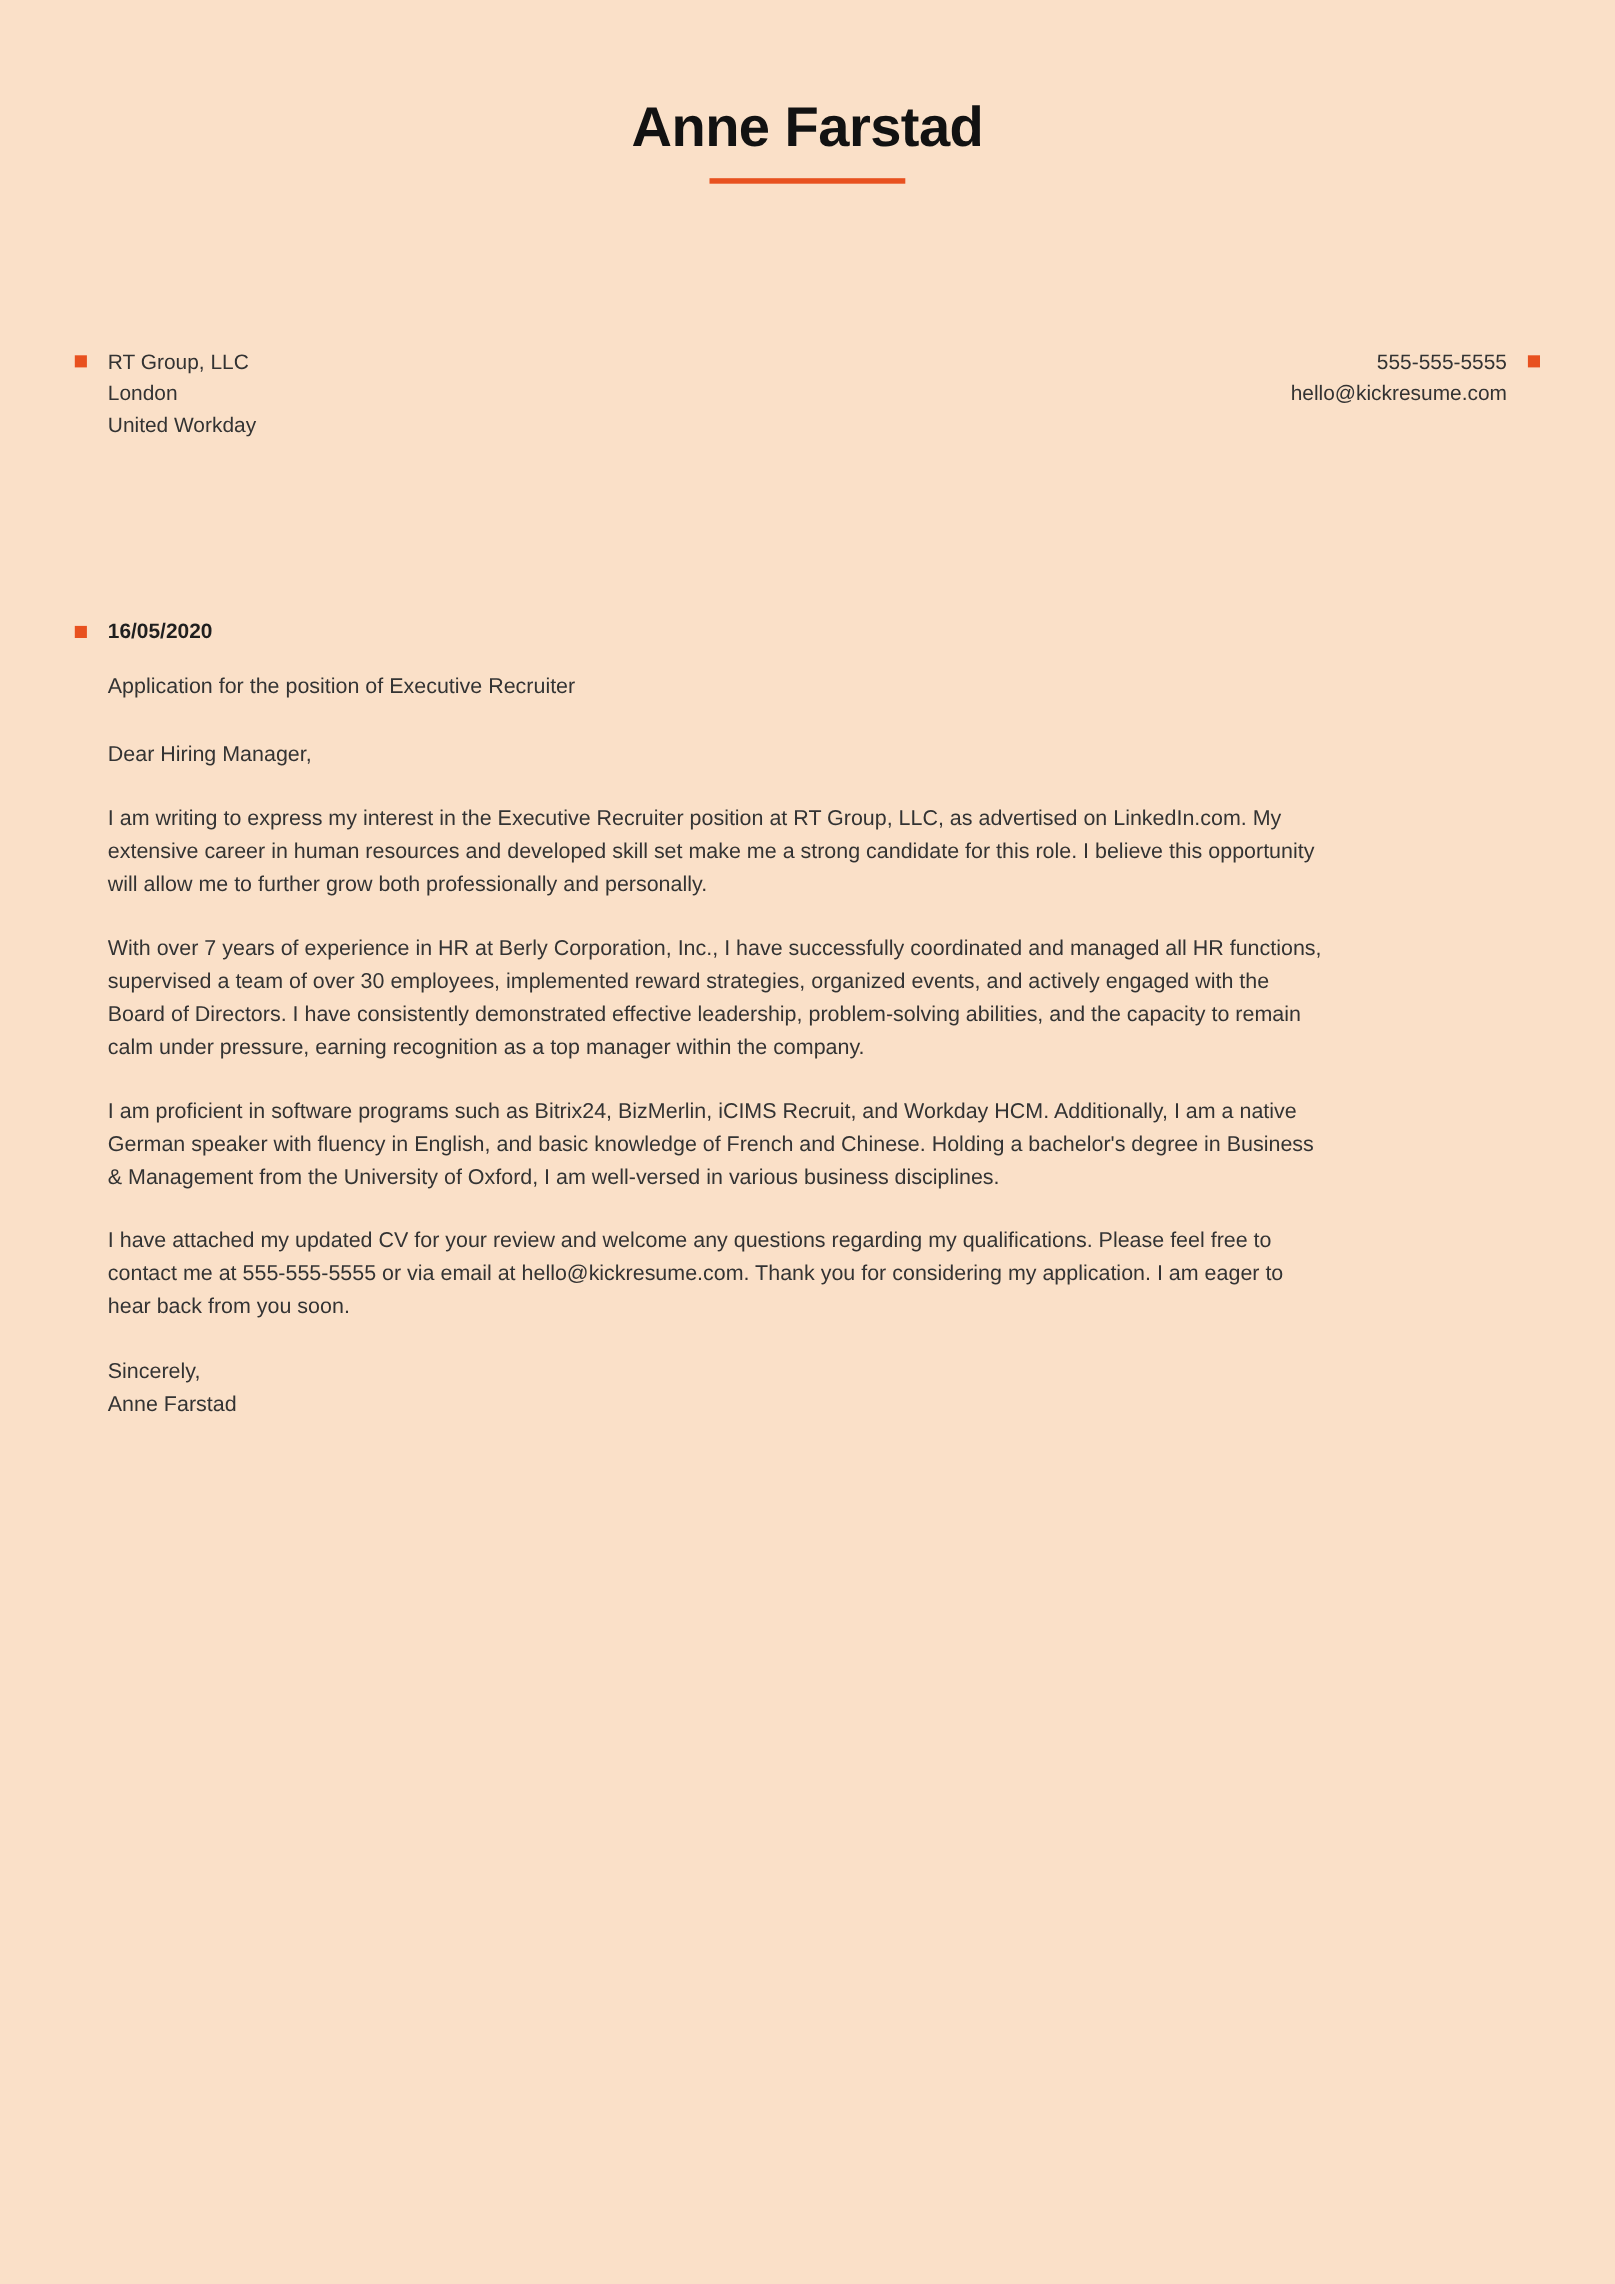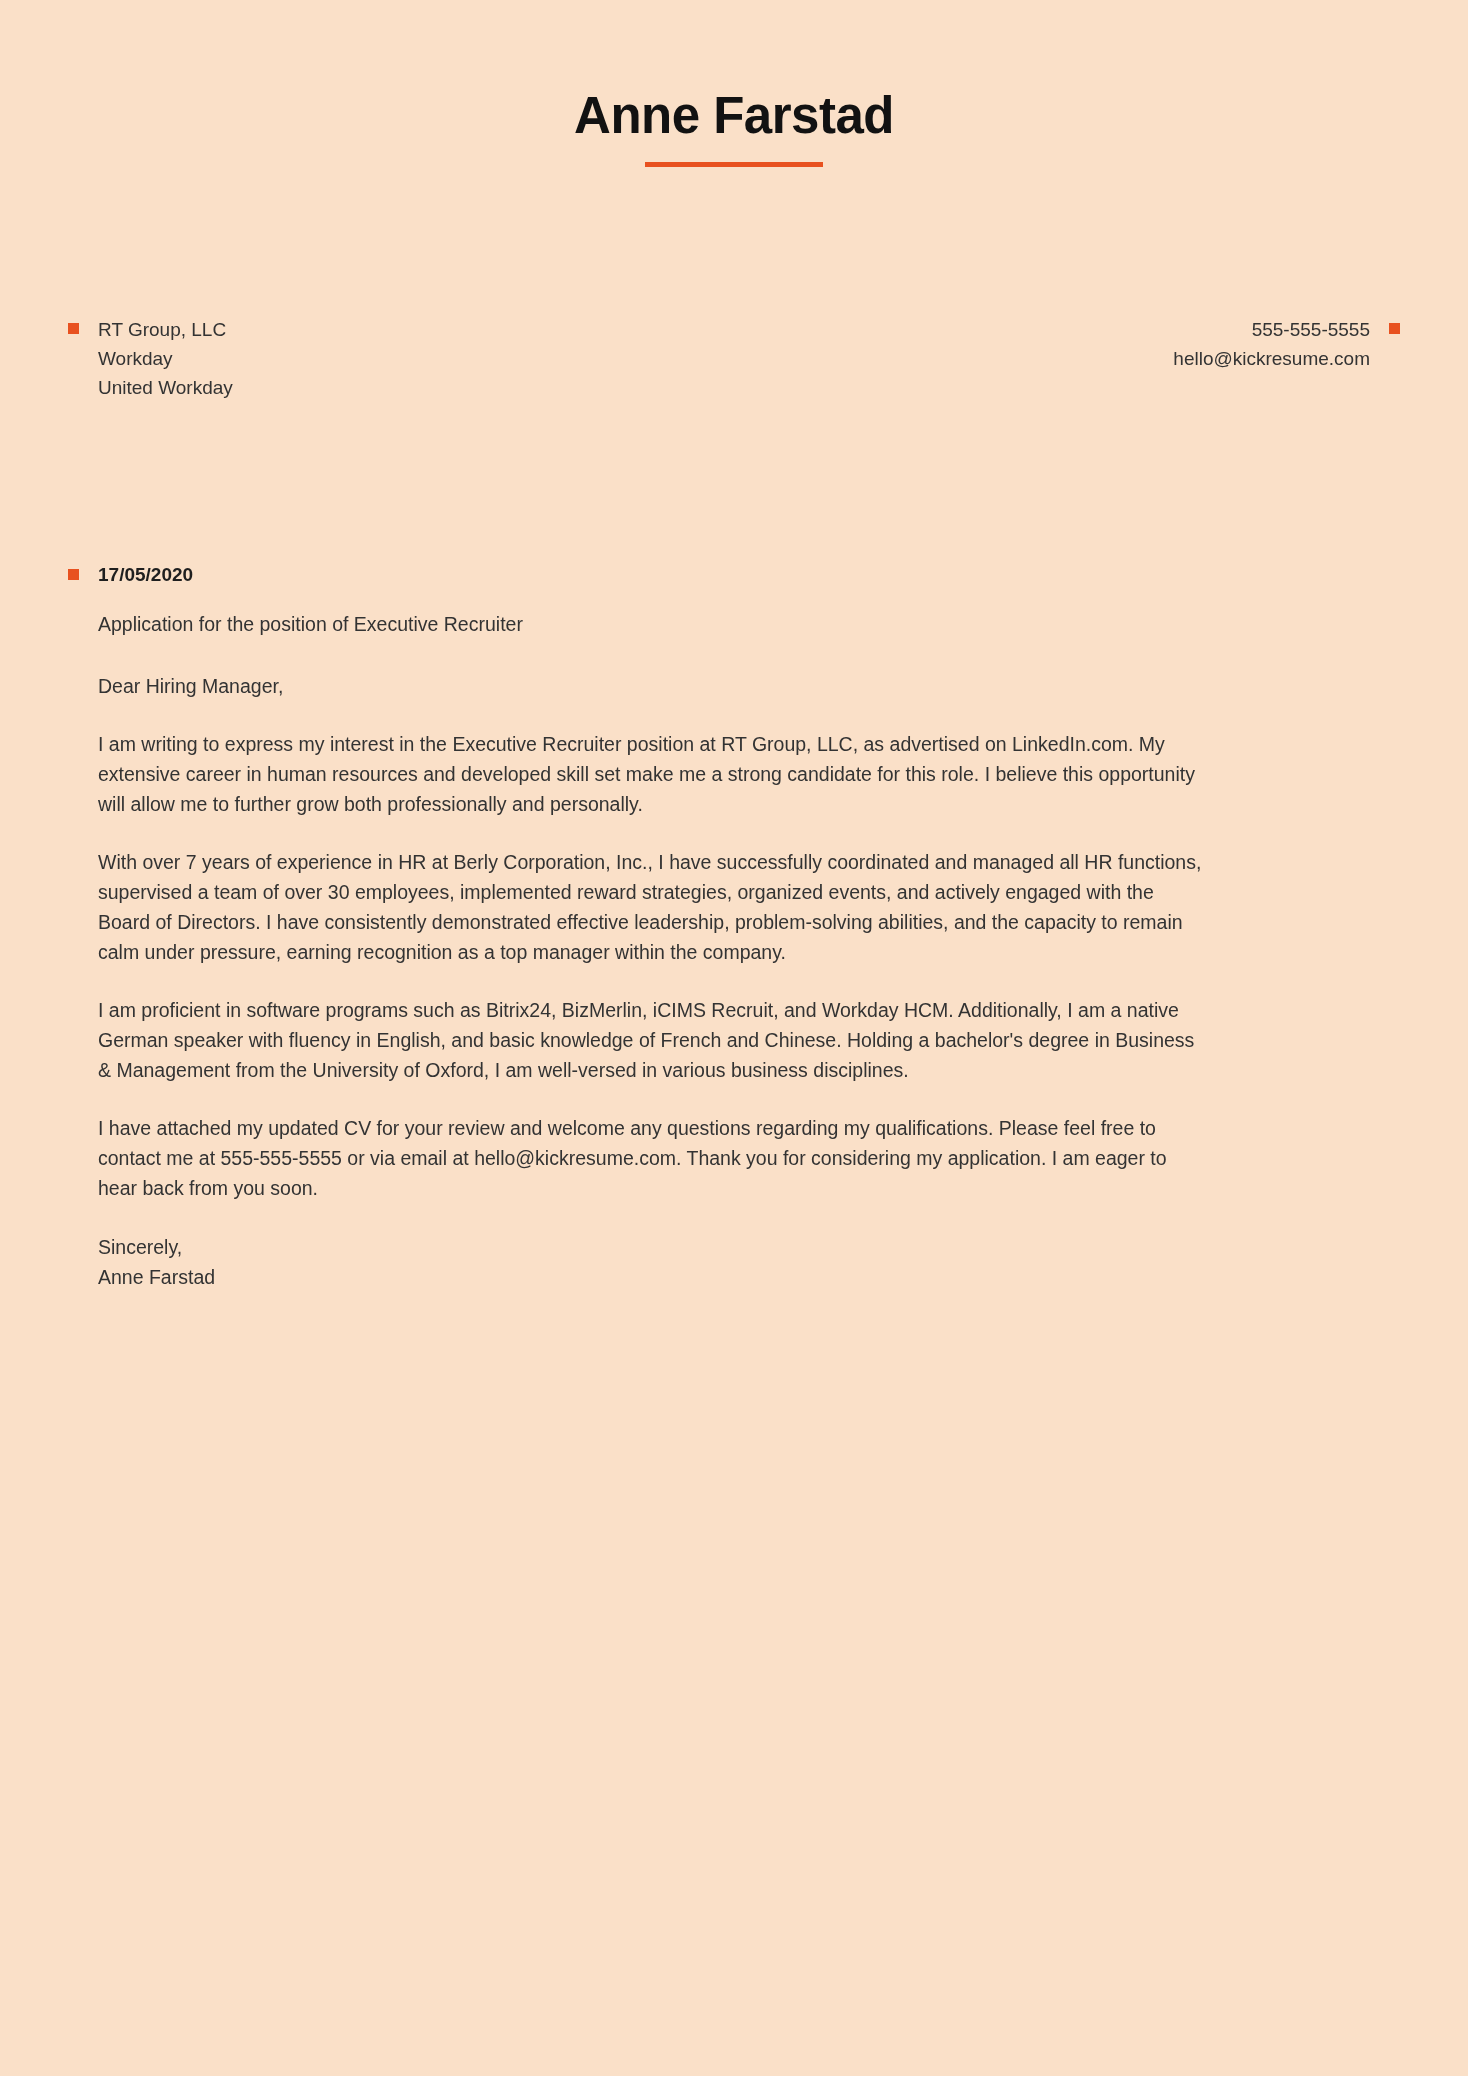--- a/index.html
+++ b/index.html
@@ -116,33 +116,33 @@
 
   <div class="header">
     <div class="name">Anne Farstad</div>
     <div class="name-underline"></div>
   </div>
 
   <div class="contact-block">
     <div class="recipient">
       <span class="sq"></span>
       <div>RT Group, LLC</div>
-      <div>Workday</div>
+      <div>London</div>
       <div>United Workday</div>
     </div>
     <div class="sender">
       <span class="sq"></span>
       <div>555-555-5555</div>
       <div>hello@kickresume.com</div>
     </div>
   </div>
 
   <div class="letter">
     <span class="sq date-sq"></span>
-    <div class="date">17/05/2020</div>
+    <div class="date">16/05/2020</div>
     <div class="subject">Application for the position of Executive Recruiter</div>
 
     <div class="salutation">Dear Hiring Manager,</div>
 
     <div class="para">I am writing to express my interest in the Executive Recruiter position at RT Group, LLC, as advertised on LinkedIn.com. My extensive career in human resources and developed skill set make me a strong candidate for this role. I believe this opportunity will allow me to further grow both professionally and personally.</div>
     <div class="para">With over 7 years of experience in HR at Berly Corporation, Inc., I have successfully coordinated and managed all HR functions, supervised a team of over 30 employees, implemented reward strategies, organized events, and actively engaged with the Board of Directors. I have consistently demonstrated effective leadership, problem-solving abilities, and the capacity to remain calm under pressure, earning recognition as a top manager within the company.</div>
     <div class="para">I am proficient in software programs such as Bitrix24, BizMerlin, iCIMS Recruit, and Workday HCM. Additionally, I am a native German speaker with fluency in English, and basic knowledge of French and Chinese. Holding a bachelor's degree in Business &amp; Management from the University of Oxford, I am well-versed in various business disciplines.</div>
     <div class="para">I have attached my updated CV for your review and welcome any questions regarding my qualifications. Please feel free to contact me at 555-555-5555 or via email at hello@kickresume.com. Thank you for considering my application. I am eager to hear back from you soon.</div>
 
     <div class="closing">

